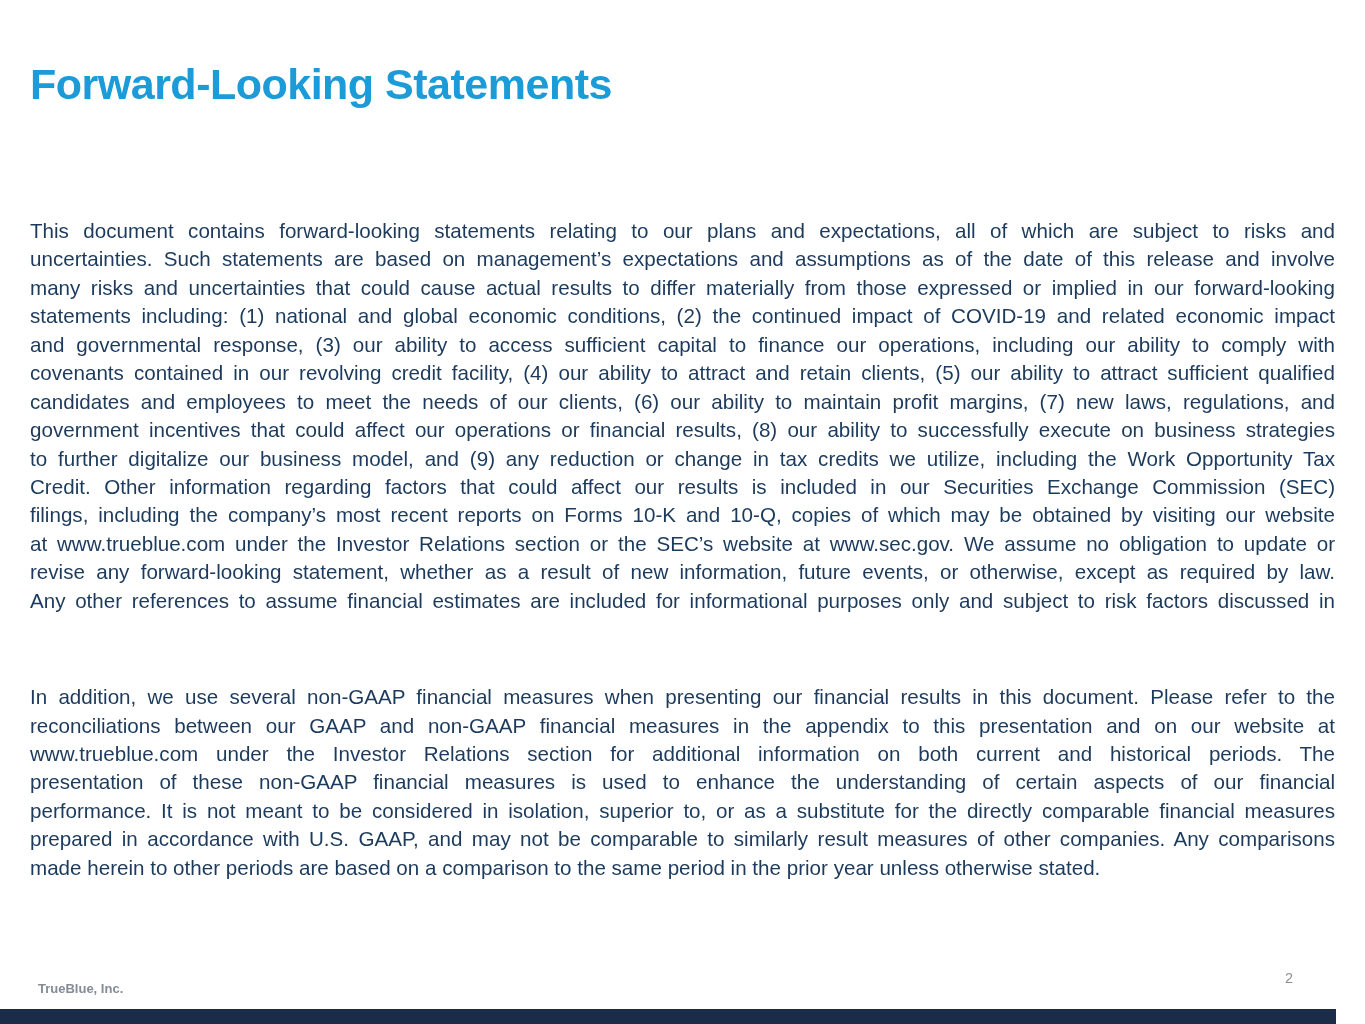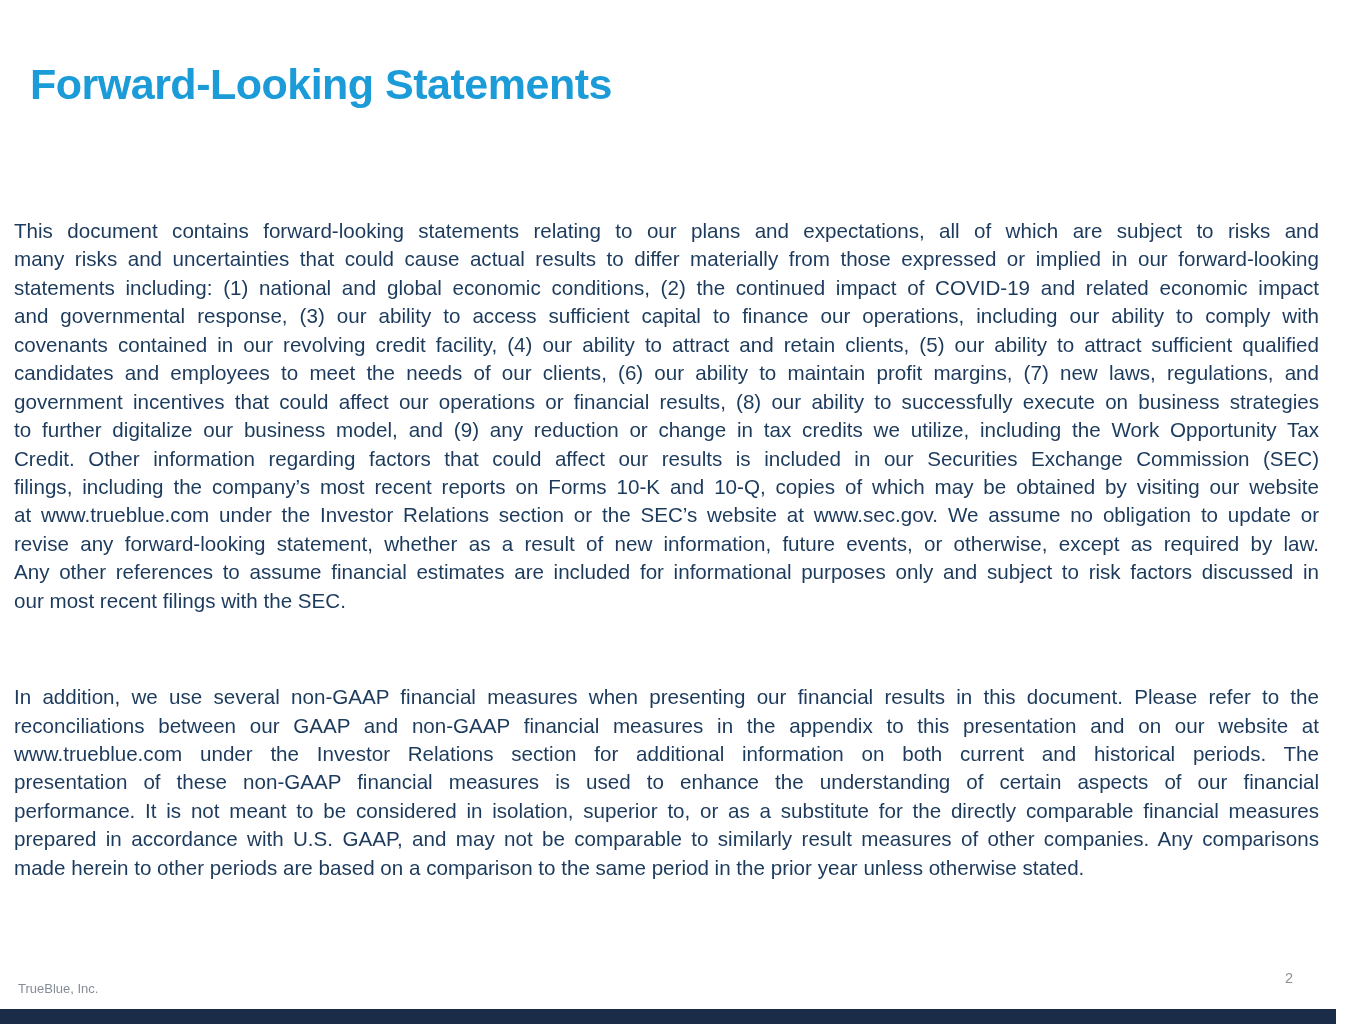--- a/index.html
+++ b/index.html
@@ -23,44 +23,45 @@
     font-size: 43px;
     font-weight: bold;
     line-height: 1.1;
     color: var(--title_text, #1B9BD7);
     letter-spacing: -0.5px;
     white-space: nowrap;
   }
   .body {
     position: absolute;
     top: 217px;
-    left: 14px;
+    left: 30px;
     width: 1305px;
     color: var(--body_text, #1C3A5C);
     font-size: 20.6px;
     line-height: 28.45px;
   }
   .para + .para {
     margin-top: 68px;
   }
   .jline {
     text-align: justify;
     text-align-last: justify;
     height: 28.45px;
     overflow: hidden;
   }
   .jline.last {
     text-align-last: left;
   }
   .footer-company {
     position: absolute;
-    left: 18px;
+    left: 38px;
     top: 981px;
     font-size: 13px;
     color: var(--footer_text, #848C96);
+    font-weight: bold;
   }
   .page-number {
     position: absolute;
     left: 1285px;
     top: 970px;
     font-size: 14.5px;
     color: var(--page_number_text, #8C9196);
   }
   .bottom-bar {
     position: absolute;
@@ -74,33 +75,33 @@
 </head>
 <body>
 
 <div class="slide" style="--background: #FFFFFF; --title_text: #1B9BD7; --body_text: #1C3A5C; --footer_text: #848C96; --page_number_text: #8C9196; --bottom_bar: #1A2C47;">
 
   <h1 class="title">Forward-Looking Statements</h1>
 
   <div class="body">
     <div class="para">
         <div class="jline">This document contains forward-looking statements relating to our plans and expectations, all of which are subject to risks and</div>
+        <div class="jline">uncertainties. Such statements are based on management’s expectations and assumptions as of the date of this release and involve</div>
         <div class="jline">many risks and uncertainties that could cause actual results to differ materially from those expressed or implied in our forward-looking</div>
         <div class="jline">statements including: (1) national and global economic conditions, (2) the continued impact of COVID-19 and related economic impact</div>
         <div class="jline">and governmental response, (3) our ability to access sufficient capital to finance our operations, including our ability to comply with</div>
         <div class="jline">covenants contained in our revolving credit facility, (4) our ability to attract and retain clients, (5) our ability to attract sufficient qualified</div>
         <div class="jline">candidates and employees to meet the needs of our clients, (6) our ability to maintain profit margins, (7) new laws, regulations, and</div>
         <div class="jline">government incentives that could affect our operations or financial results, (8) our ability to successfully execute on business strategies</div>
         <div class="jline">to further digitalize our business model, and (9) any reduction or change in tax credits we utilize, including the Work Opportunity Tax</div>
         <div class="jline">Credit. Other information regarding factors that could affect our results is included in our Securities Exchange Commission (SEC)</div>
         <div class="jline">filings, including the company’s most recent reports on Forms 10-K and 10-Q, copies of which may be obtained by visiting our website</div>
         <div class="jline">at www.trueblue.com under the Investor Relations section or the SEC’s website at www.sec.gov. We assume no obligation to update or</div>
         <div class="jline">revise any forward-looking statement, whether as a result of new information, future events, or otherwise, except as required by law.</div>
         <div class="jline">Any other references to assume financial estimates are included for informational purposes only and subject to risk factors discussed in</div>
-        <div class="jline last">our most recent filings with the SEC.</div>
       </div>
     <div class="para">
         <div class="jline">In addition, we use several non-GAAP financial measures when presenting our financial results in this document. Please refer to the</div>
         <div class="jline">reconciliations between our GAAP and non-GAAP financial measures in the appendix to this presentation and on our website at</div>
         <div class="jline">www.trueblue.com under the Investor Relations section for additional information on both current and historical periods. The</div>
         <div class="jline">presentation of these non-GAAP financial measures is used to enhance the understanding of certain aspects of our financial</div>
         <div class="jline">performance. It is not meant to be considered in isolation, superior to, or as a substitute for the directly comparable financial measures</div>
         <div class="jline">prepared in accordance with U.S. GAAP, and may not be comparable to similarly result measures of other companies. Any comparisons</div>
         <div class="jline last">made herein to other periods are based on a comparison to the same period in the prior year unless otherwise stated.</div>
       </div>

